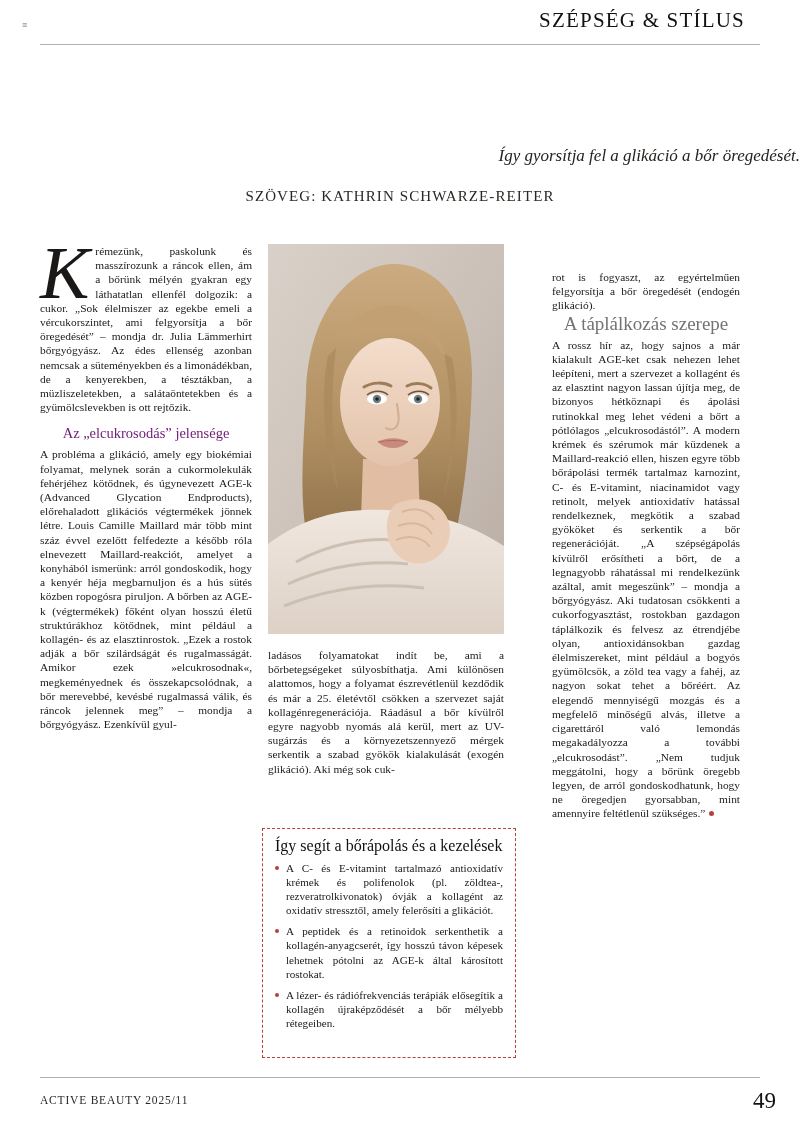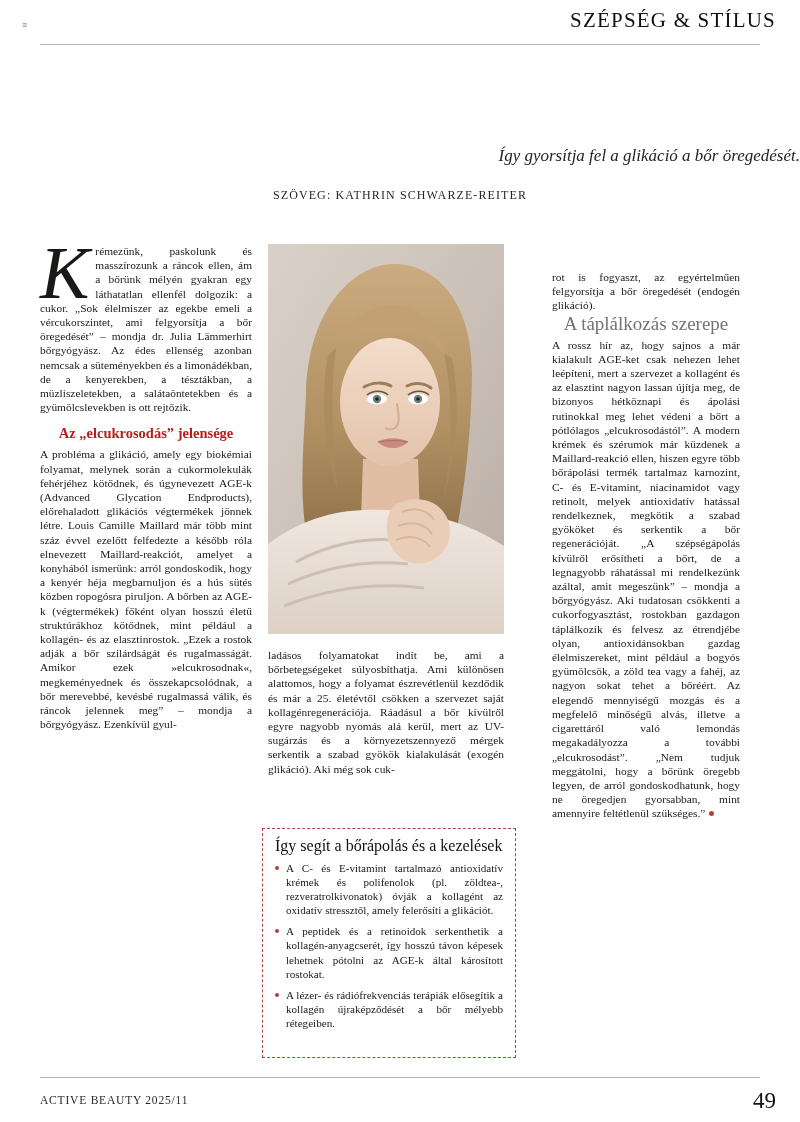--- a/index.html
+++ b/index.html
@@ -25,21 +25,21 @@
   
   .header-rule {
     position: absolute;
     left: 40px;
     right: 40px;
     top: 44px;
     border-bottom: 1px solid #b9b2aa;
   }
   .kicker {
     position: absolute;
-    right: 24px;
+    right: 55px;
     top: 8px;
     font-family: "Liberation Serif", serif;
     font-size: 21px;
     letter-spacing: 1.2px;
     color: #13110f;
   }
   .corner-mark {
     position: absolute;
     left: 22px;
     top: 20px;
@@ -69,21 +69,21 @@
     font-style: italic;
     font-size: 17px;
     color: #26221f;
   }
   .byline {
     position: absolute;
     left: 0;
     right: 0;
     top: 188px;
     text-align: center;
-    font-size: 12px;
+    font-size: 15px;
     letter-spacing: 1.1px;
     color: #2b2723;
   }
 
   
   .col {
     position: absolute;
     font-size: 11.4px;
     line-height: 14.2px;
     text-align: justify;
@@ -105,22 +105,21 @@
     line-height: 54px;
     padding: 6px 6px 0 0;
     margin-top: -4px;
   }
 
   .subhead {
     text-align: center;
     font-size: 14.5px;
     line-height: 17px;
     margin: 11px 0 5px 0;
-    color: #b91c1c;
-    font-weight: bold;
+    color: #701a75;
   }
   .subhead-right {
     text-align: center;
     font-size: 19px;
     line-height: 17px;
     margin: 2px 0 6px 0;
     color: #737373;
   }
 
   

